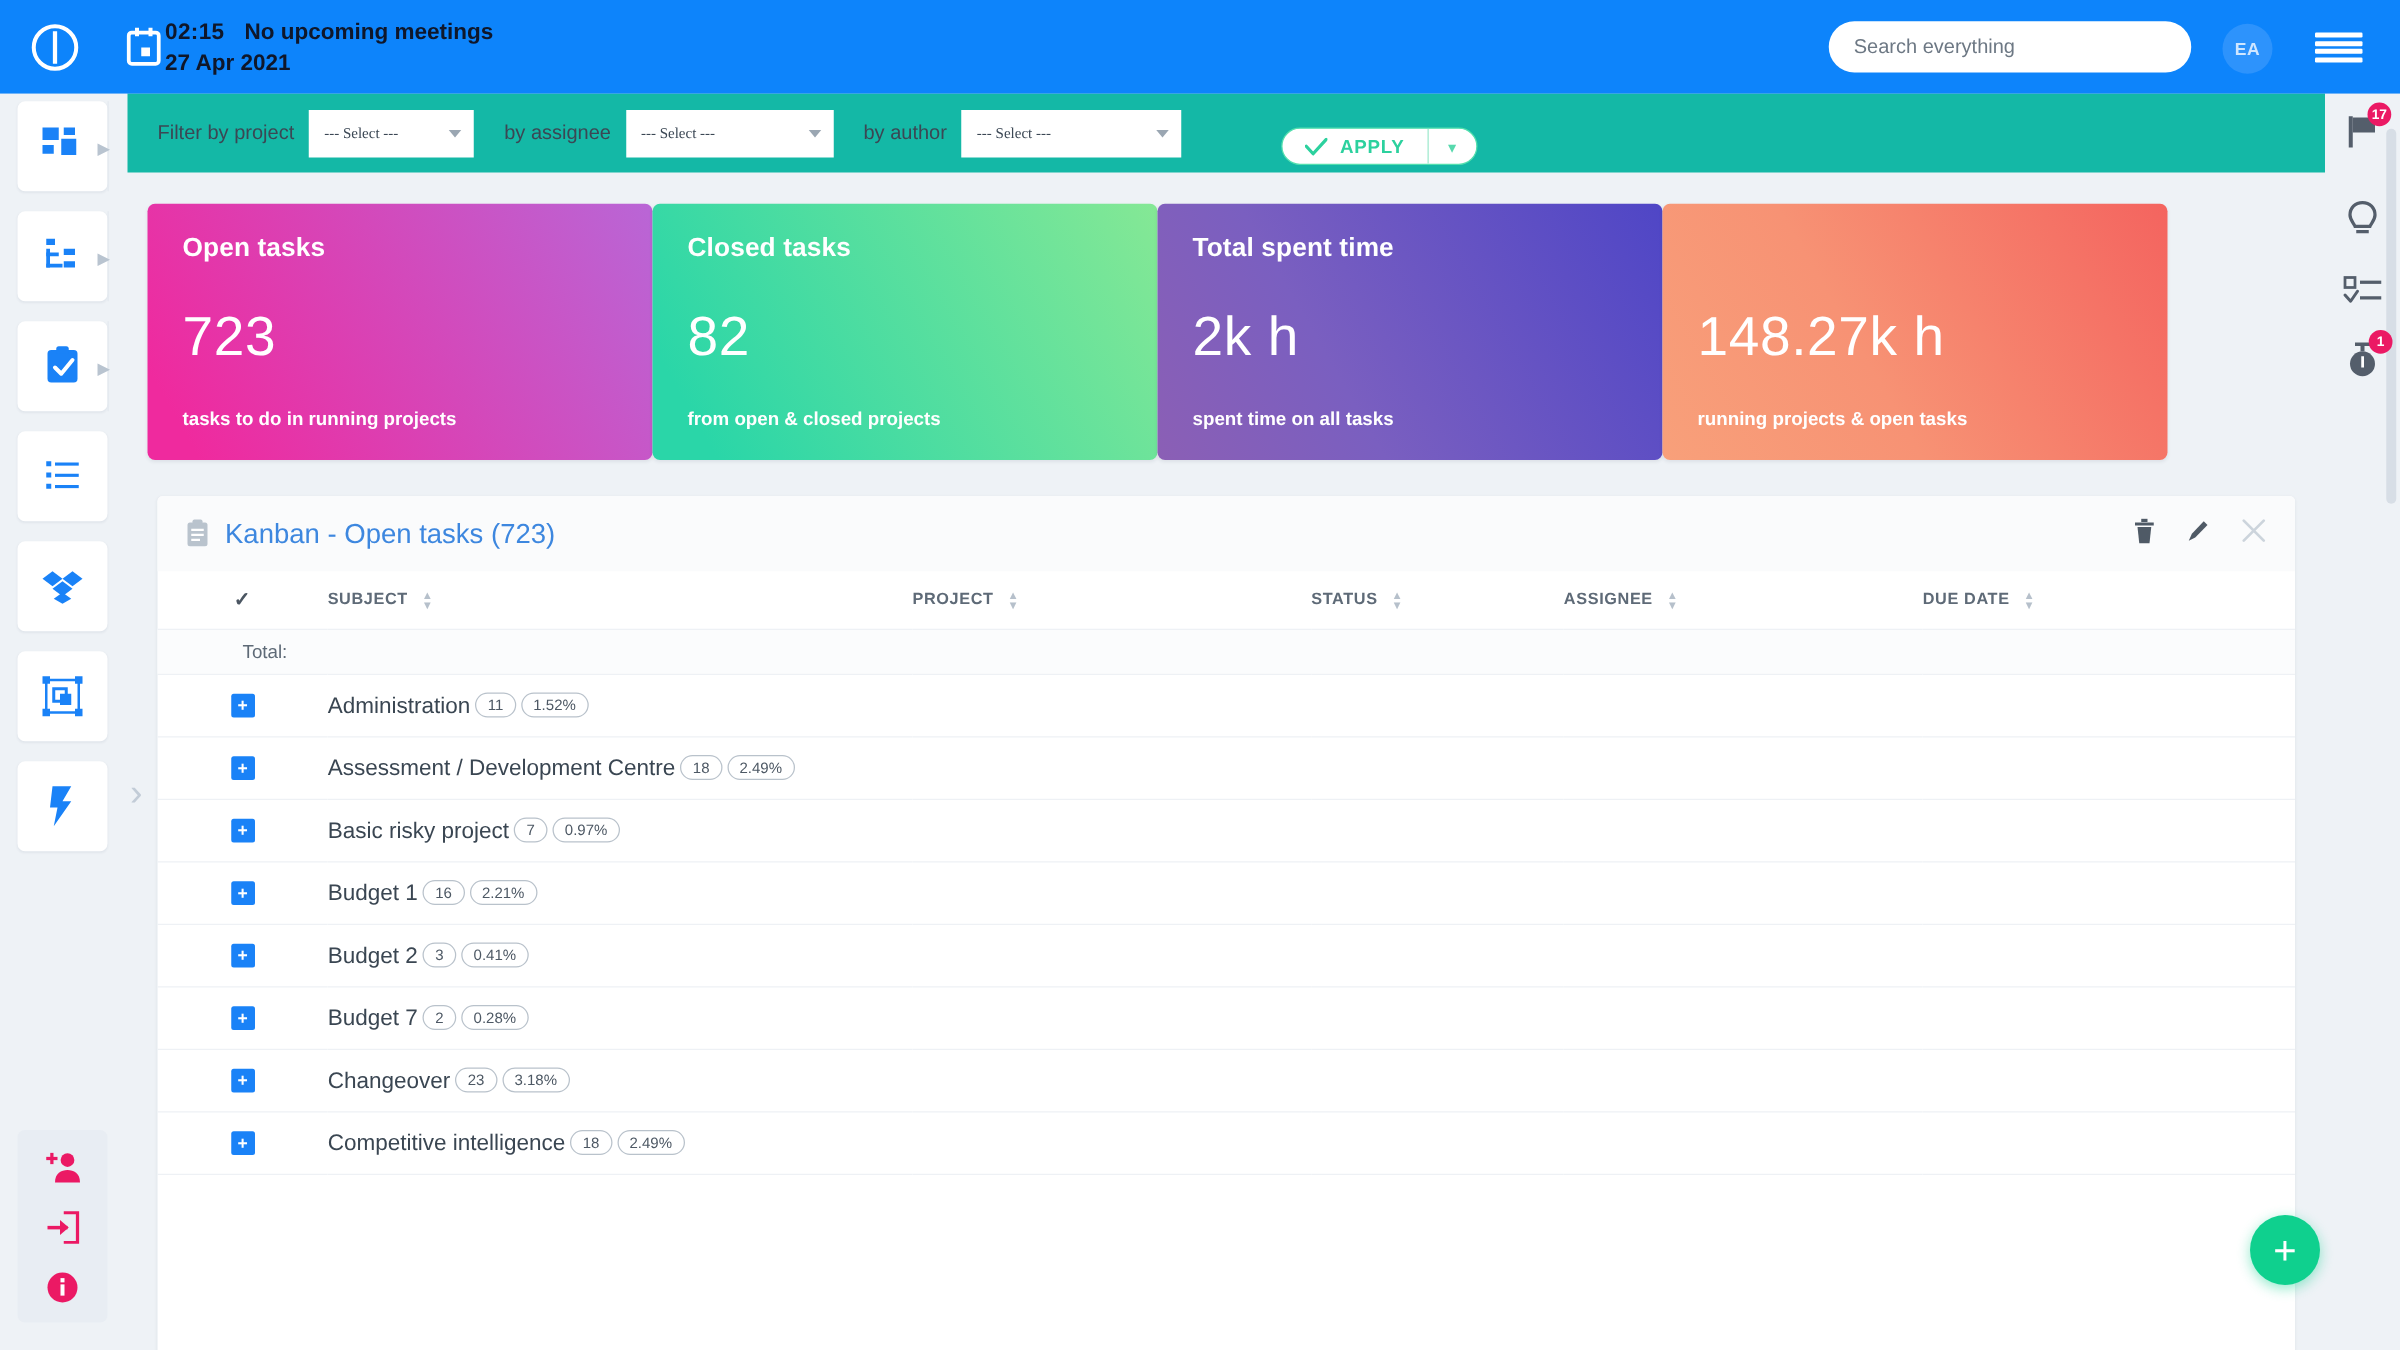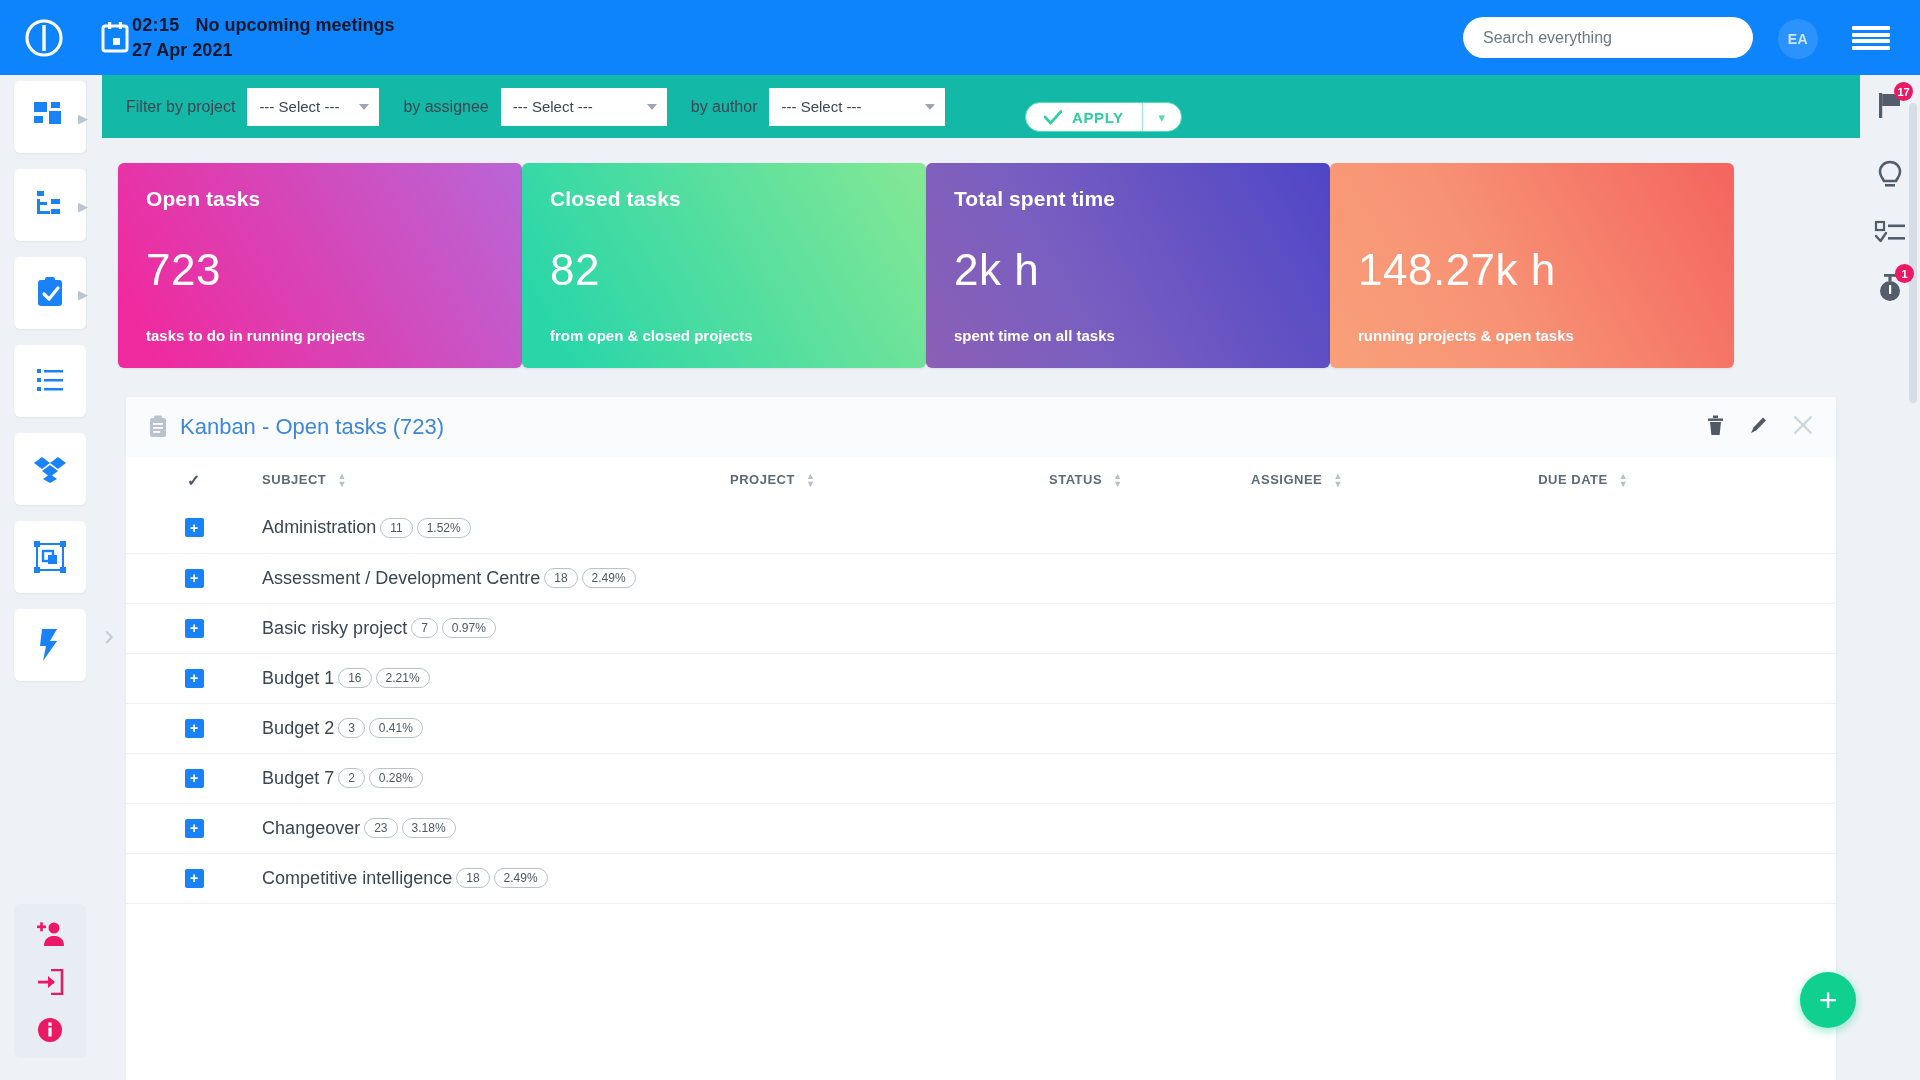--- a/index.html
+++ b/index.html
@@ -89,21 +89,21 @@
   .filterbar {
     position: absolute; top: 75px; left: 102px; width: 1758px; height: 63px;
     background: #14b8a6;
     display: flex; align-items: center;
   }
   .fgroup { display: flex; align-items: center; height: 38px; margin-left: 12px; }
   .flabel { font-size: 16px; color: #3b4754; padding: 0 12px; }
   .fselect {
     position: relative; height: 38px; background: #fff; border: none;
     display: flex; align-items: center; padding: 0 28px 0 12px;
-    font-size: 15px; color: #3b4754; min-width: 130px;
+    font-size: 12px; color: #3b4754; min-width: 130px; font-family: Liberation Serif, serif;
   }
   .fselect .caret {
     position: absolute; right: 10px; top: 50%; transform: translateY(-50%);
     width: 0; height: 0; border-left: 5px solid transparent; border-right: 5px solid transparent;
     border-top: 6px solid #9aa6b2;
   }
   .fs-w1 { width: 132px; } .fs-w2 { width: 166px; } .fs-w3 { width: 176px; }
   .apply-wrap {
     position: absolute; left: 1025px; top: 102px;
     display: flex; height: 30px; border: 1px solid #52dfae; border-radius: 16px;
@@ -477,20 +477,23 @@
           <span>ASSIGNEE</span>
           <span class="sorter">▲<br>▼</span>
         </th>
         <th>
           <span>DUE DATE</span>
           <span class="sorter">▲<br>▼</span>
         </th>
       </tr>
     </thead>
     <tbody>
+      <tr class="row-total">
+        <td class="t-label" colspan="6"><span>Total:</span></td>
+      </tr>
 
       <tr>
         <td style="text-align:center"><span class="expander">+</span></td>
         <td>
             <div class="subj">
           <span>Administration</span>
           <span class="pill">11</span>
           <span class="pill">1.52%</span>
         </div>
           </td>

